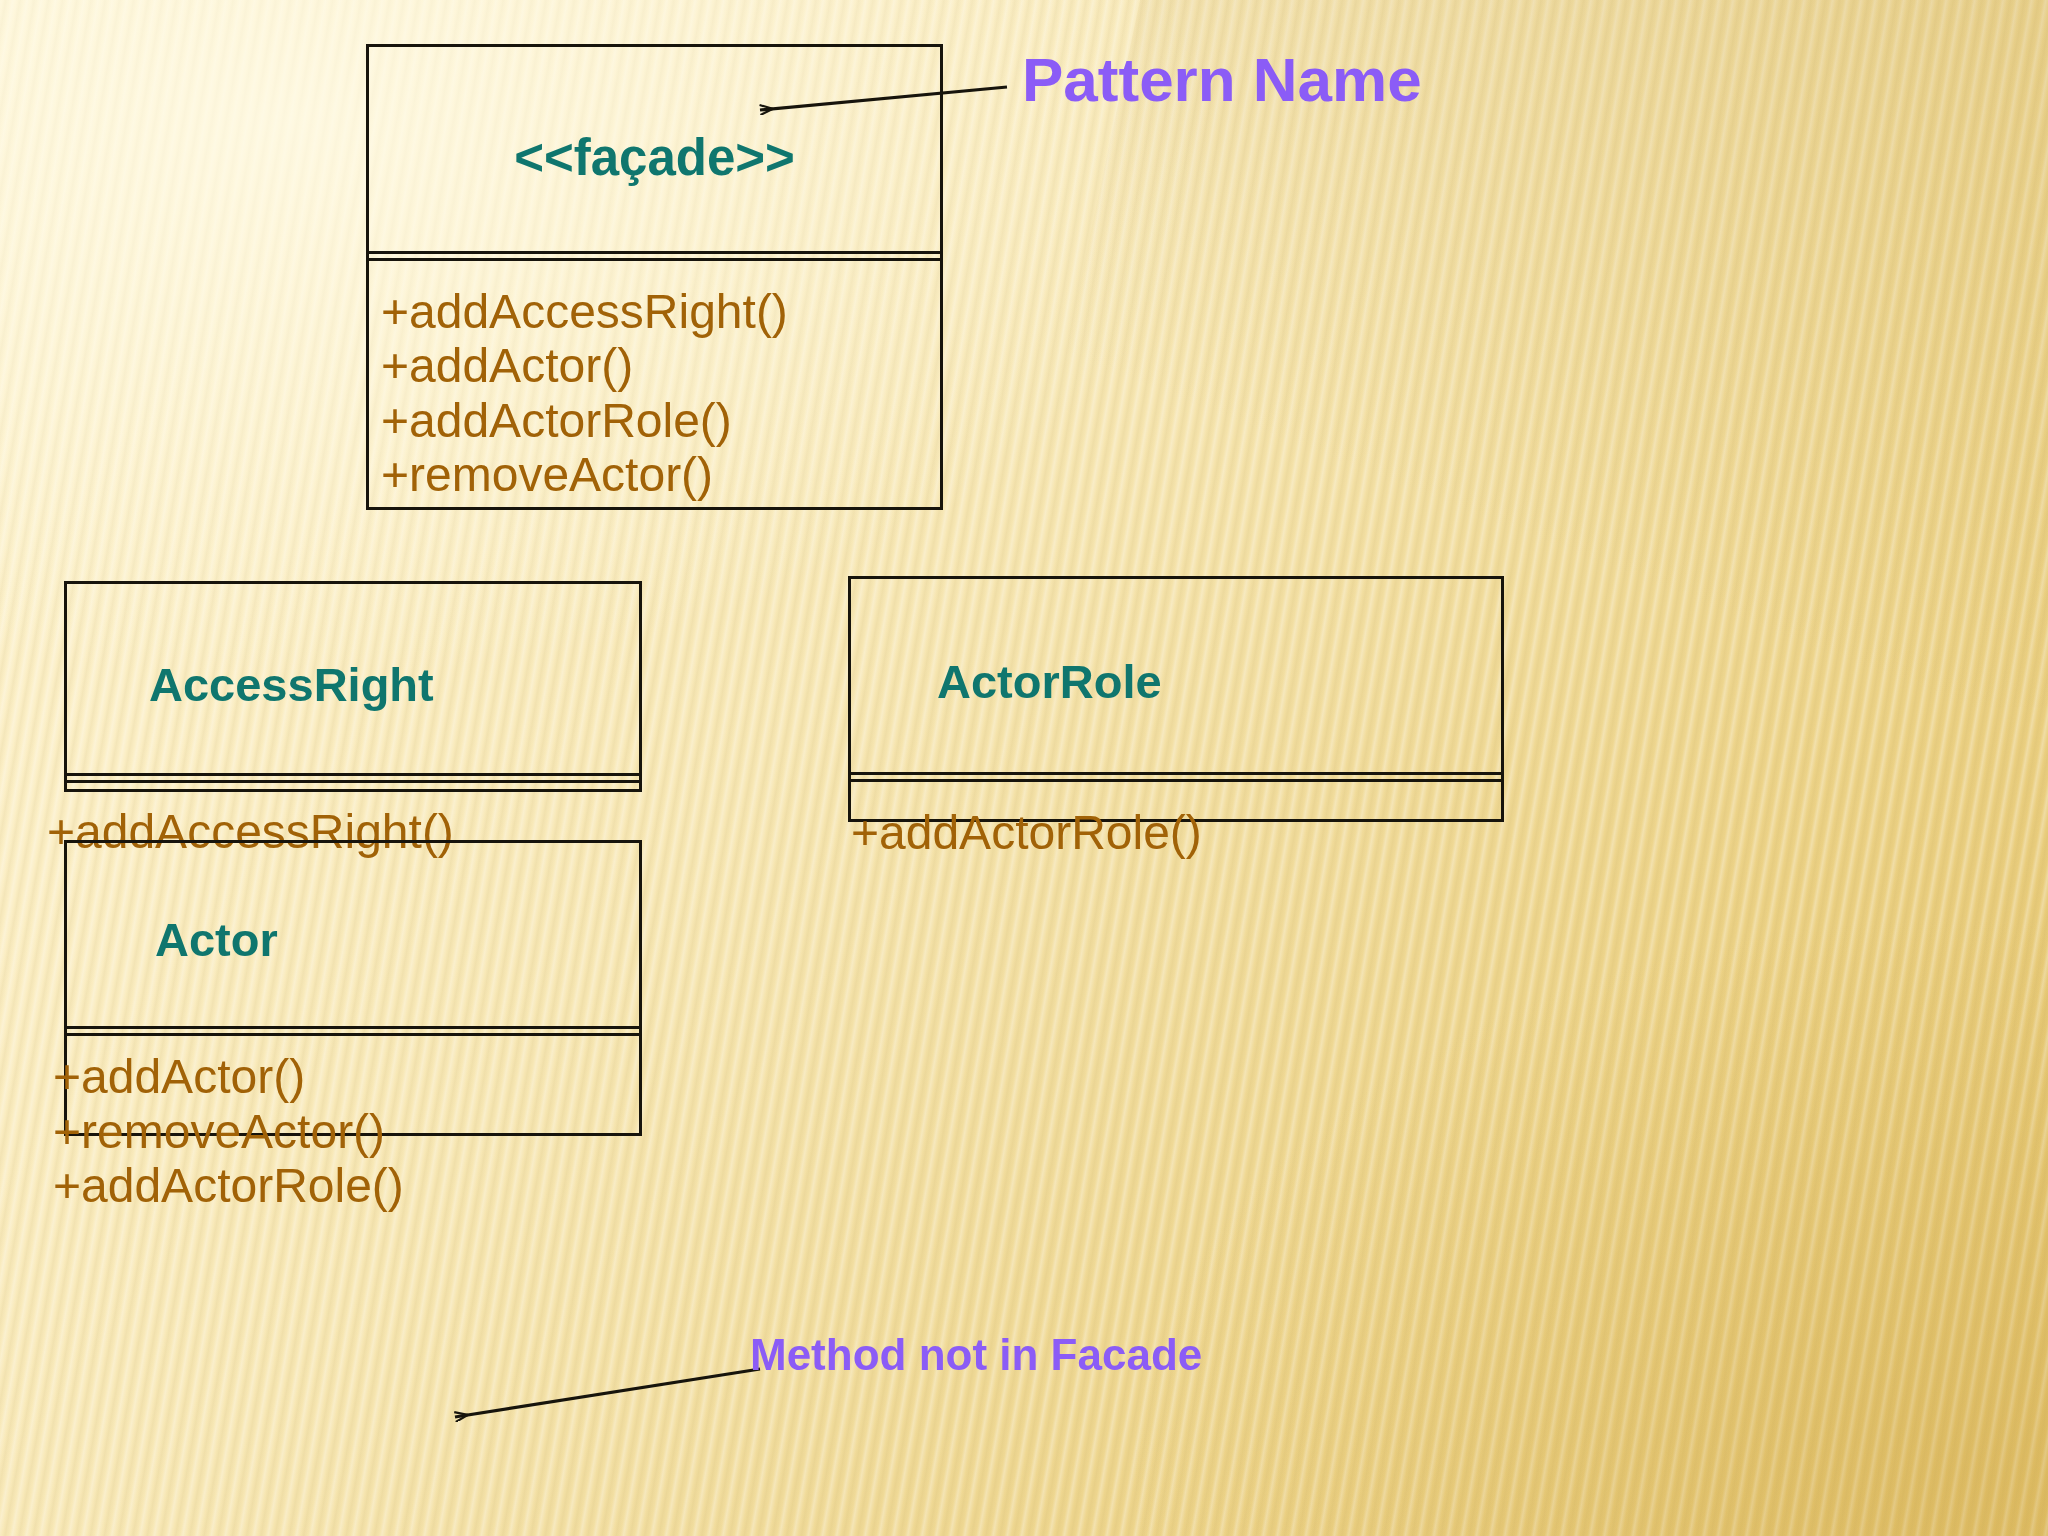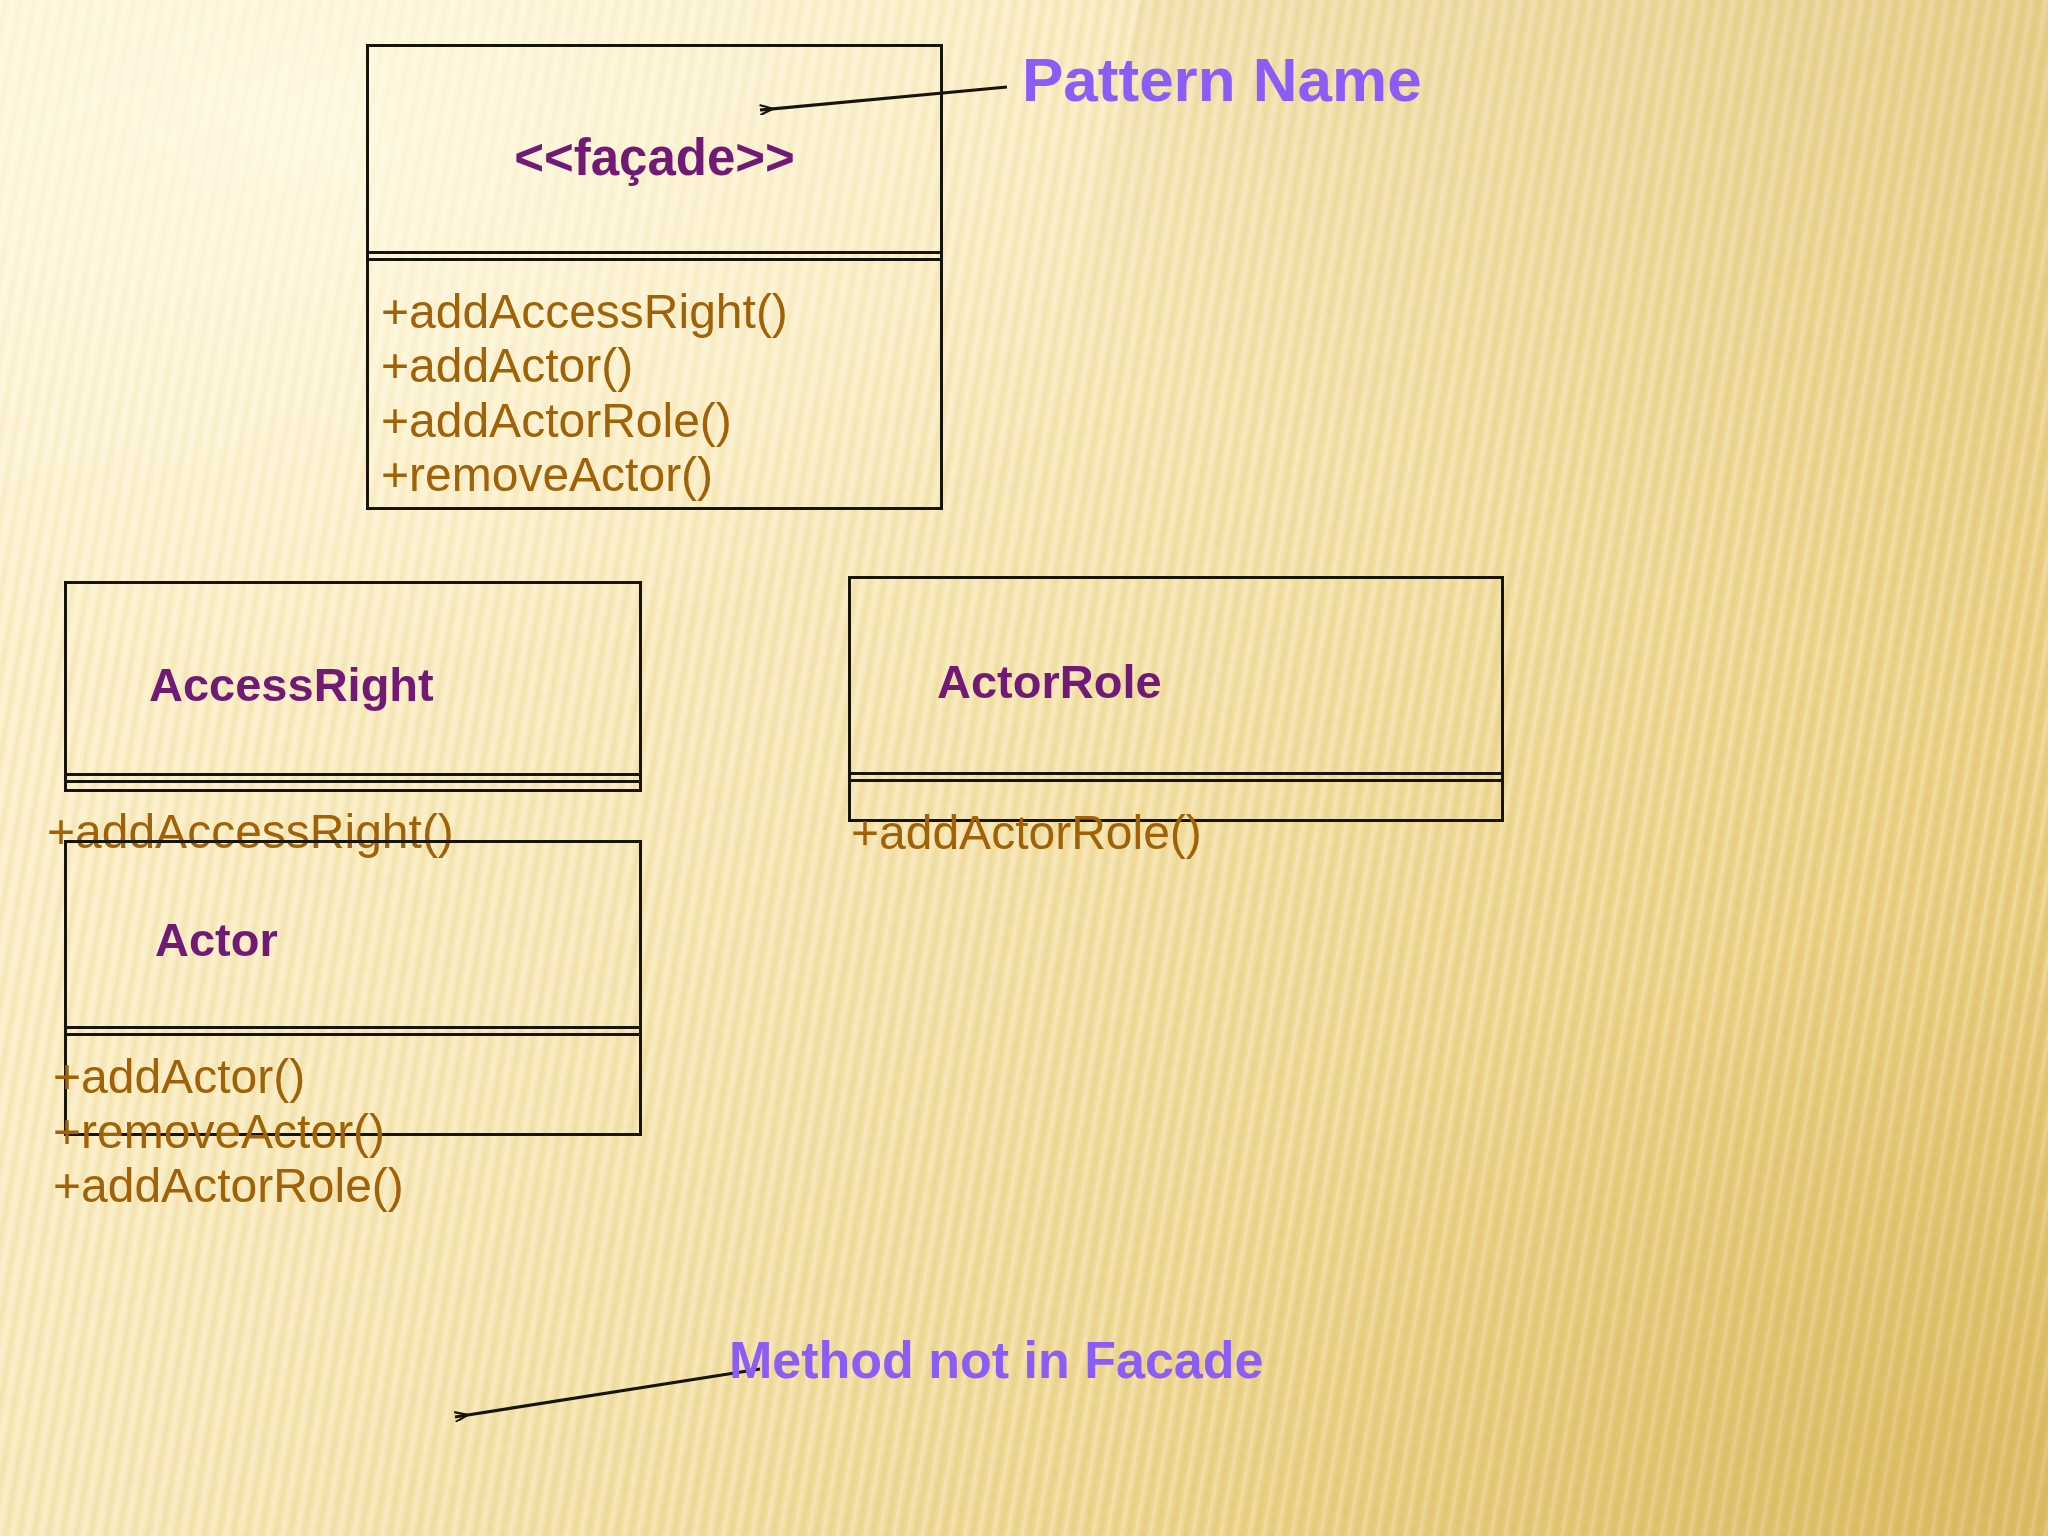--- a/index.html
+++ b/index.html
@@ -67,21 +67,21 @@
 
   
   .uml-box {
     position: absolute;
     border: 3px solid #17140c;
     background: transparent;
     box-sizing: border-box;
   }
   .uml-header {
     text-align: center;
-    color: #701a75;
+    color: #0f766e;
     font-weight: bold;
     line-height: 1.06;
     white-space: pre-line;
   }
   
   .uml-sep {
     height: 10px;
     border-top: 3px solid #17140c;
     border-bottom: 3px solid #17140c;
     box-sizing: border-box;
@@ -164,23 +164,23 @@
     color: #8b5cf6;
     font-weight: bold;
     white-space: nowrap;
   }
   #annot-pattern-name {
     left: 1022px;
     top: 44px;
     font-size: 62px;
   }
   #annot-method-note {
-    left: 729px;
+    left: 750px;
     top: 1330px;
-    font-size: 52px;
+    font-size: 44px;
   }
 
   #leader-lines {
     position: absolute;
     inset: 0;
     pointer-events: none;
   }
 </style>
 </head>
 <body>

